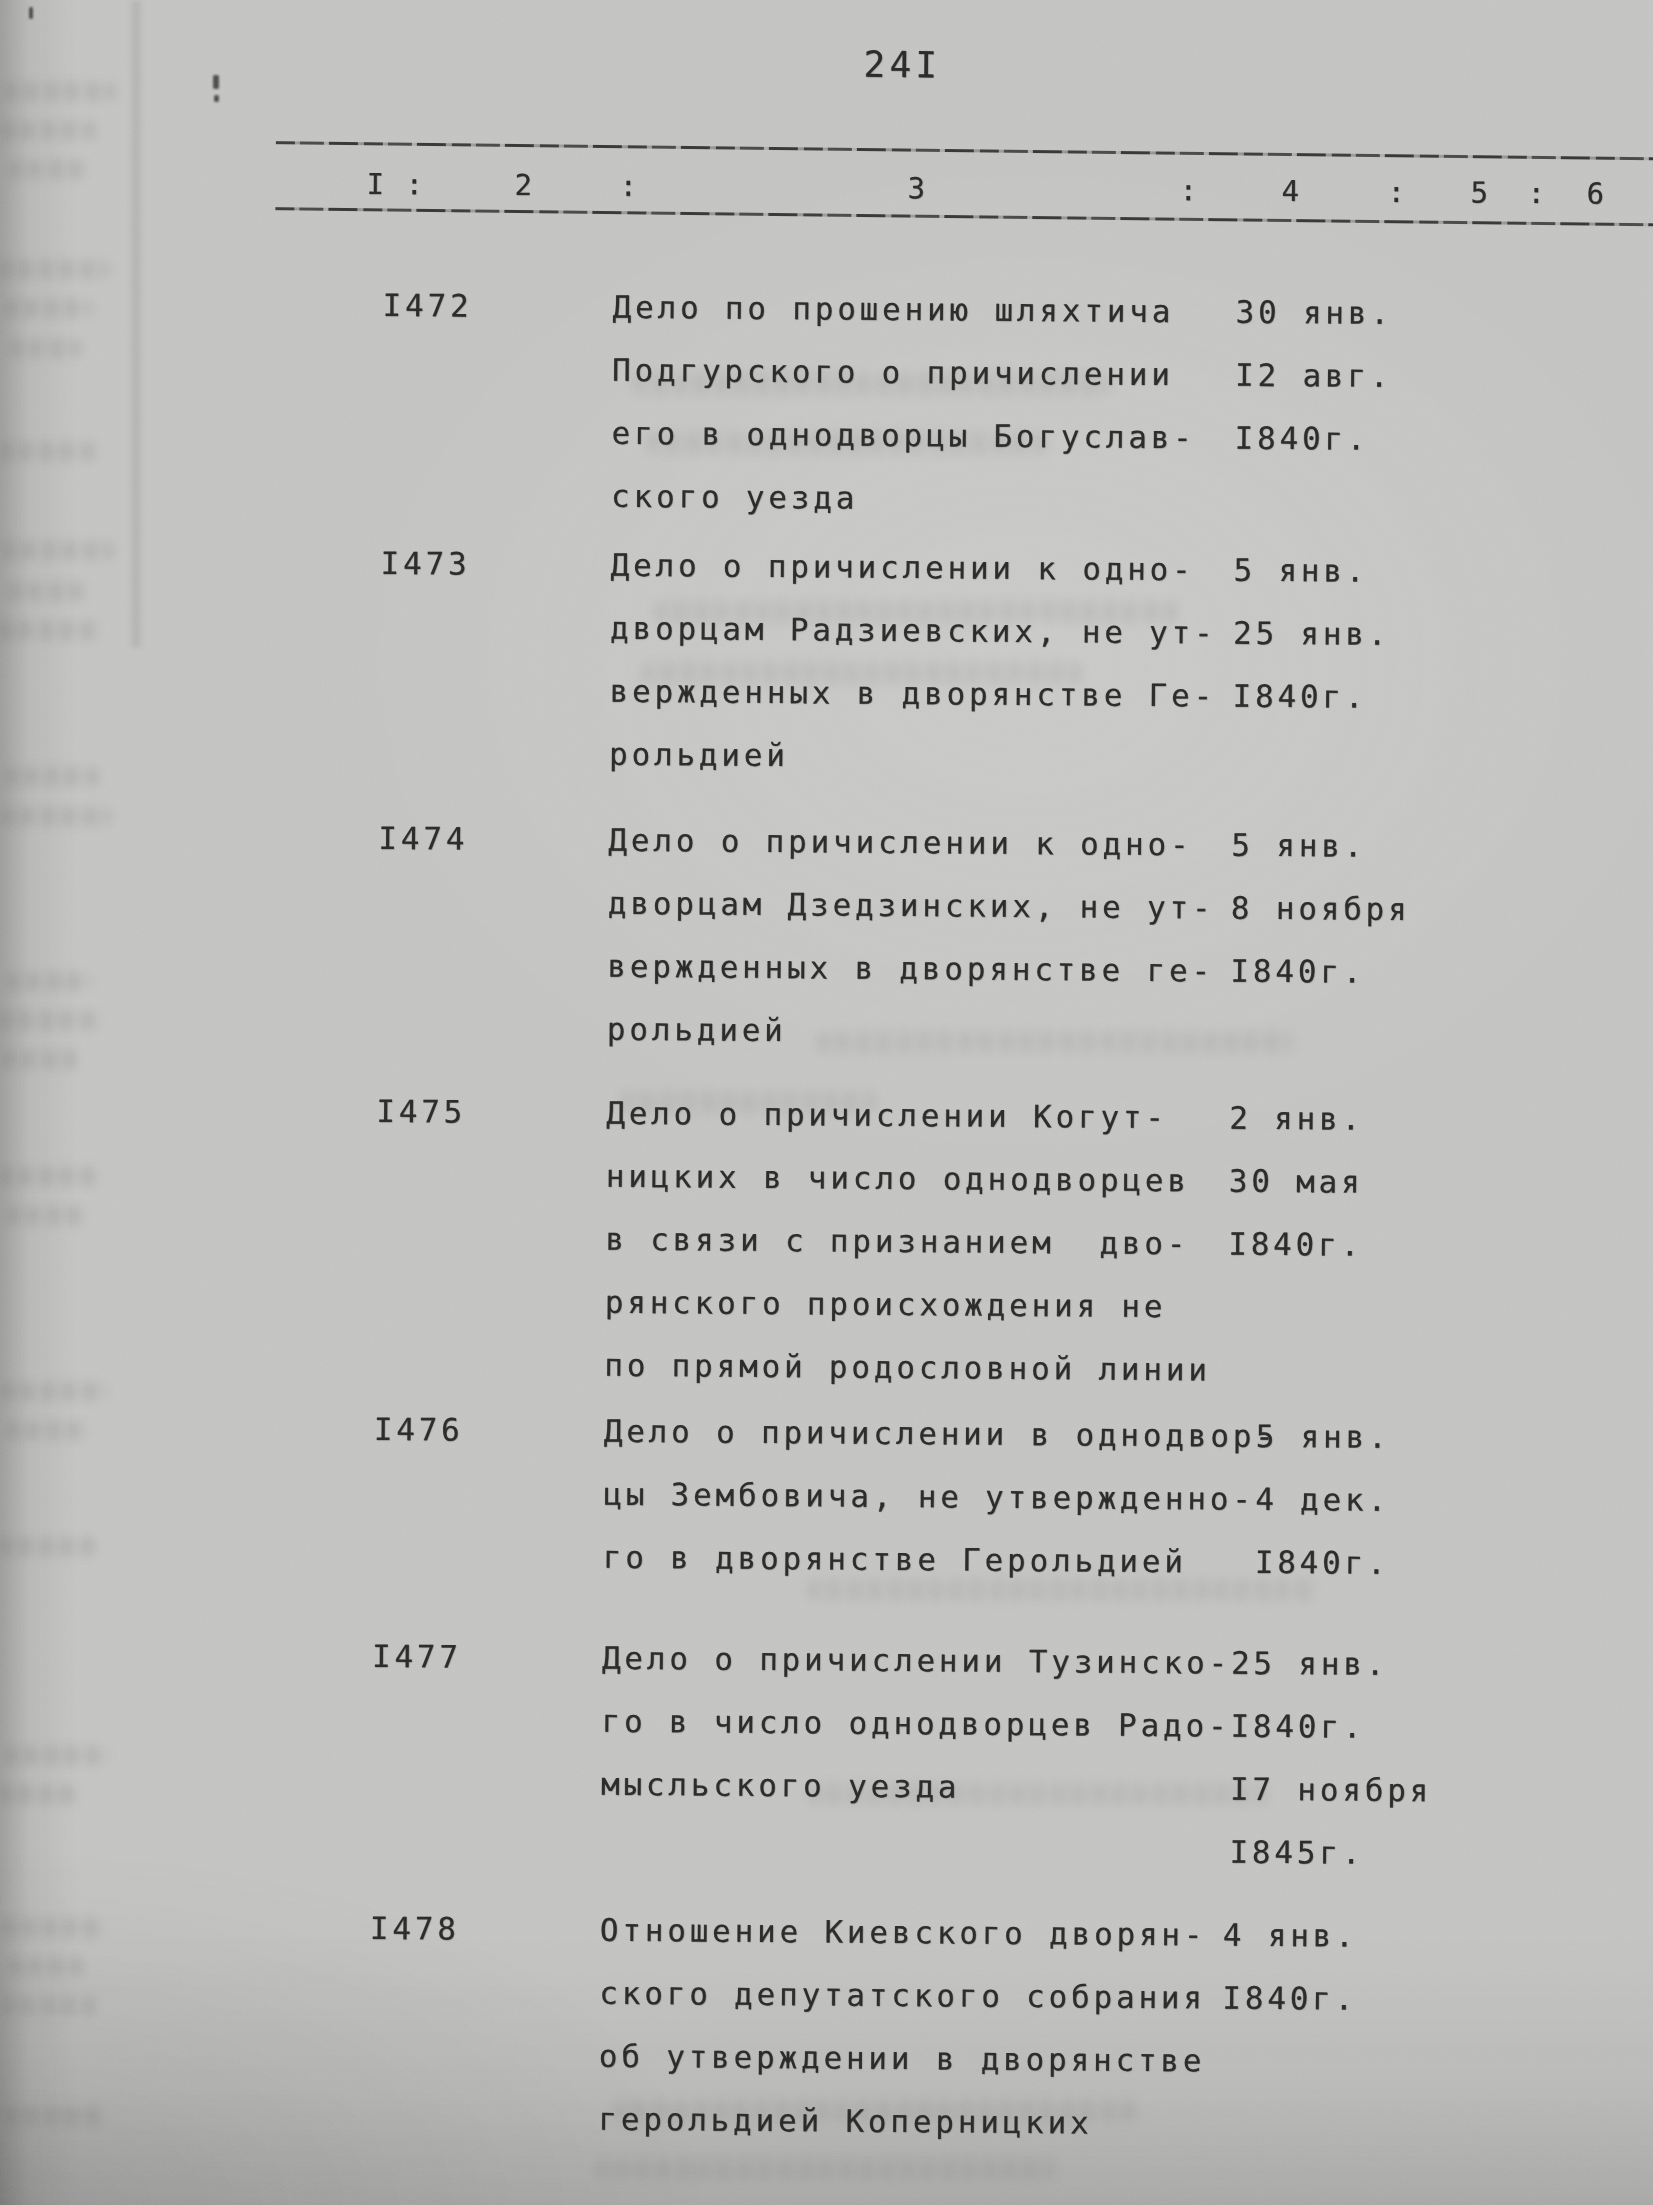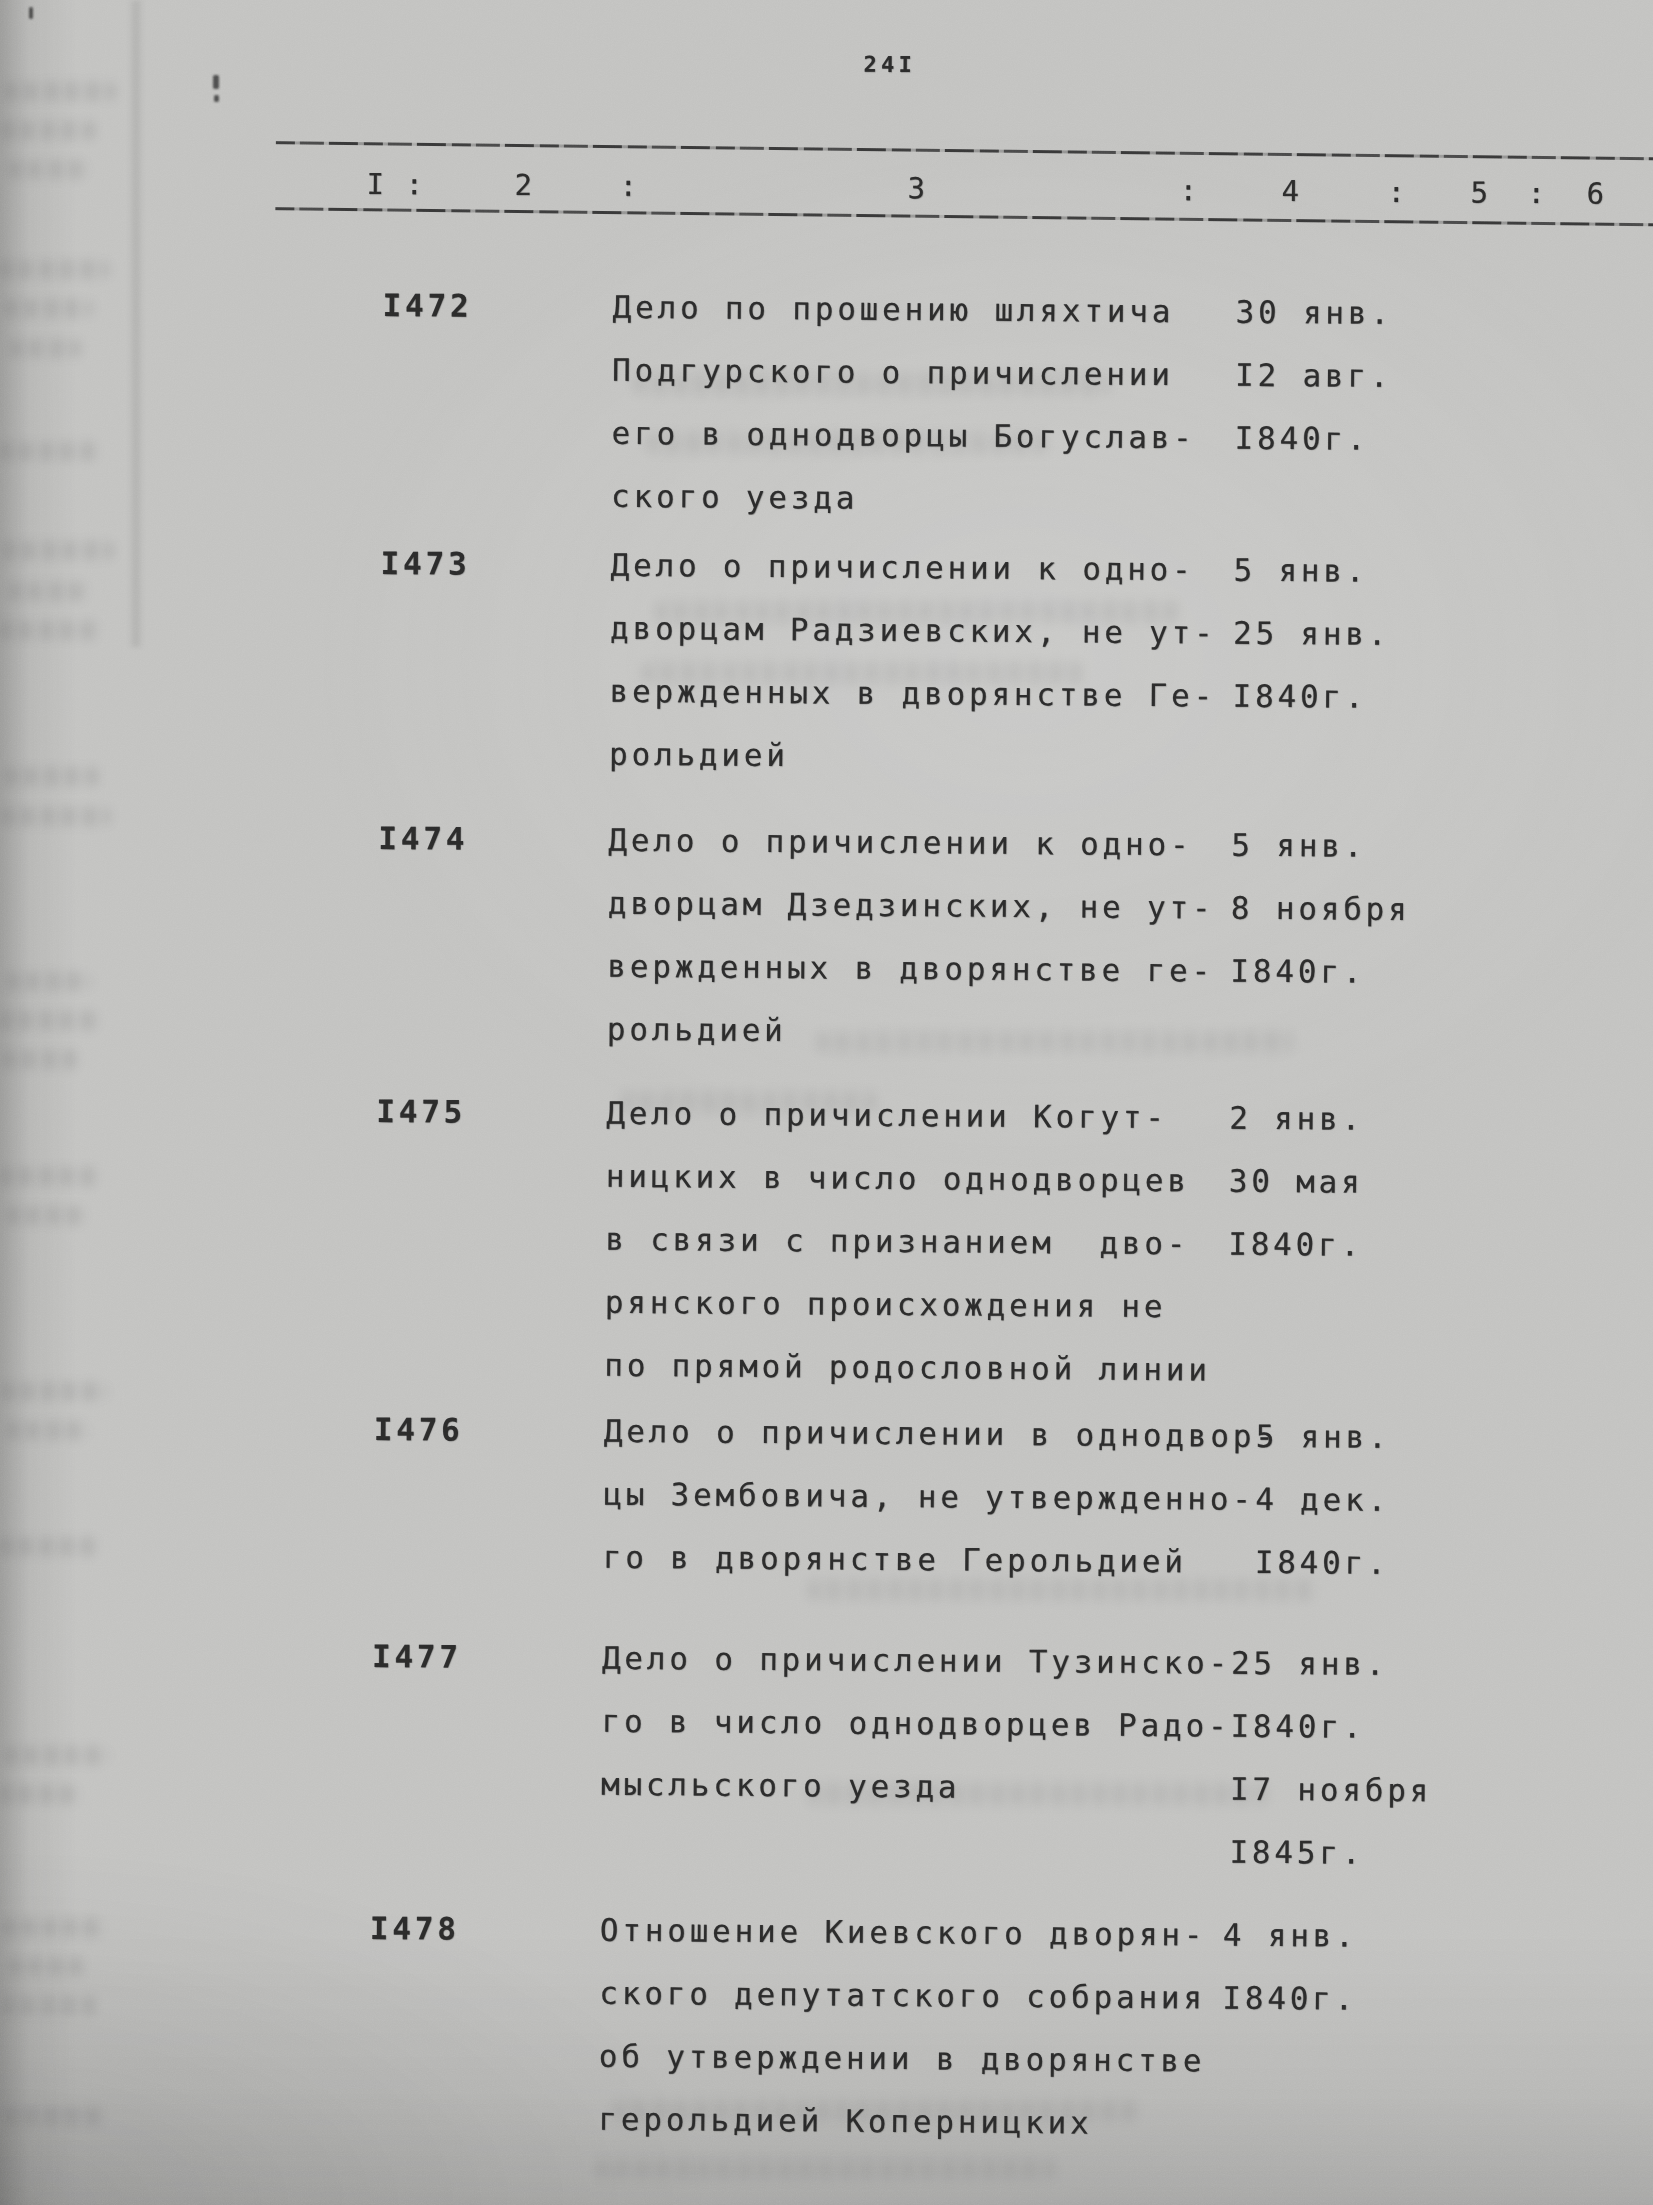--- a/index.html
+++ b/index.html
@@ -13,35 +13,35 @@
       #c3c3c1;
     font-family:"DejaVu Sans Mono","Liberation Mono",monospace;
     color:#2d2d2d;
   }
   .sheet{position:absolute;inset:0;transform:rotate(.45deg);transform-origin:0 0;}
   .type{
     font-size:31px;letter-spacing:3.8px;line-height:63px;white-space:pre-wrap;
     color:rgba(38,38,38,.92);
     text-shadow:0.5px 0.5px 0.9px rgba(30,30,30,.45), -0.3px 0 0.5px rgba(30,30,30,.25);
   }
-  .pagenum{position:absolute;left:864px;top:25.5px;font-size:22px;letter-spacing:4.3px;font-weight:bold;}
+  .pagenum{position:absolute;left:864px;top:25.5px;font-size:36px;letter-spacing:4.3px;}
   .rule{
     position:absolute;left:277px;width:1446px;height:2.6px;
     background:repeating-linear-gradient(90deg,
       #3d3d3d 0 18.7px, rgba(61,61,61,.30) 18.7px 24px,
       #4a4a4a 24px 48px, rgba(70,70,70,.18) 48px 53px,
       #383838 53px 82px, rgba(61,61,61,.35) 82px 88px);
     filter:blur(0.4px);
     transform:rotate(.22deg);transform-origin:0 0;
   }
   .rule-top{top:139px;}
   .rule-bottom{top:205px;}
   .hcell{position:absolute;top:150px;font-size:29px;}
   .entry{position:absolute;left:0;width:1654px;}
-  .cell-num{position:absolute;left:385px;top:0;font-weight:bold;}
+  .cell-num{position:absolute;left:385px;top:0;}
   .cell-desc{position:absolute;left:615px;top:0;width:681px;}
   .cell-dates{position:absolute;left:1238px;top:0;width:374px;}
   
   .g{position:absolute;display:block;height:18.7px;border-radius:8.5px;
      background:repeating-linear-gradient(90deg, rgba(70,70,72,.38) 0 11px, rgba(70,70,72,.06) 11px 20.4px);
      filter:blur(5.1px);opacity:.42;}
   .g.m{opacity:.30;height:22px;filter:blur(6px);}
   .crease{position:absolute;left:129px;top:0;width:13.6px;height:647px;
      background:linear-gradient(90deg, rgba(0,0,0,0), rgba(0,0,0,.10), rgba(0,0,0,0));
      filter:blur(2.6px);}

